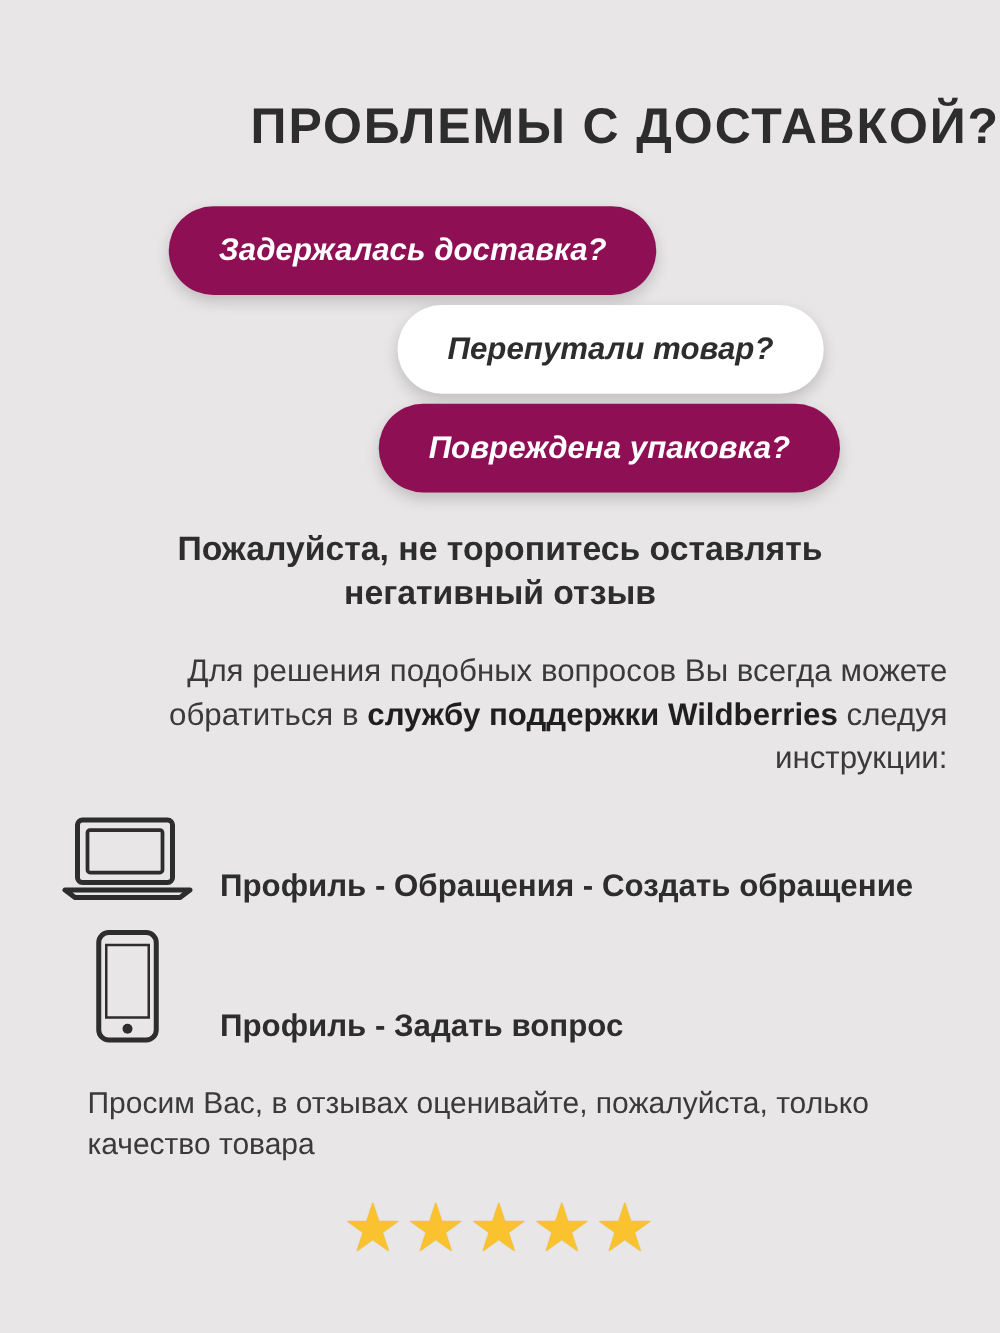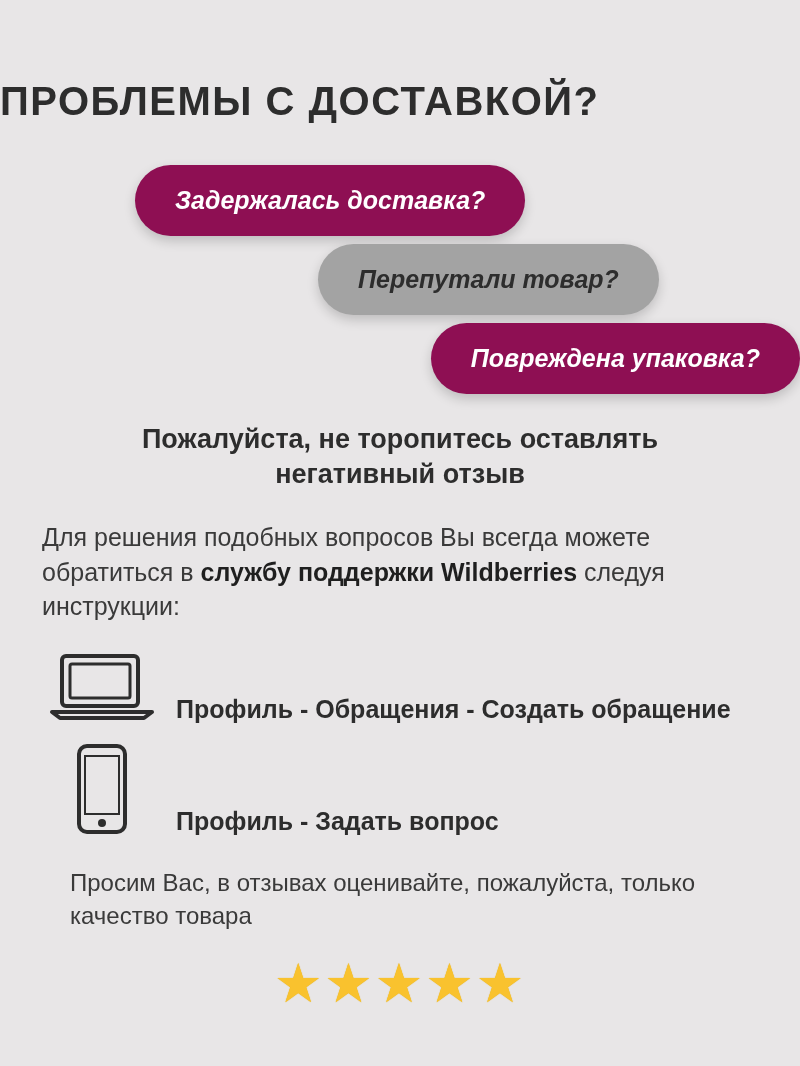--- a/index.html
+++ b/index.html
@@ -17,21 +17,21 @@
   .page {
     position: relative;
     width: 800px;
     height: 1066px;
     box-sizing: border-box;
     padding: 0;
   }
 
   
   .title {
-    text-align: left;
+    text-align: right;
     font-size: 40px;
     font-weight: bold;
     letter-spacing: 1.5px;
     color: #2d2d2d;
     padding-top: 52px;
     line-height: 1.1;
   }
 
   
   .pills {
@@ -49,41 +49,41 @@
     padding: 21px 40px;
     box-shadow: 0 5px 12px rgba(0,0,0,0.18);
     white-space: nowrap;
     box-sizing: border-box;
   }
   .pill-dark {
     background: #8e0f53;
     color: #ffffff;
   }
   .pill-light {
-    background: #a3a3a3;
+    background: #ffffff;
     color: #2d2d2d;
   }
   .pill-row { display: flex; }
   .pill-row-1 { justify-content: flex-start; padding-left: 135px; }
   .pill-row-2 { justify-content: flex-start; padding-left: 318px; }
-  .pill-row-3 { justify-content: flex-end; padding-left: 175px; }
+  .pill-row-3 { justify-content: center; padding-left: 175px; }
 
   
   .lead {
     margin-top: 28px;
     text-align: center;
     font-size: 27px;
     font-weight: bold;
     line-height: 1.32;
     color: #2d2d2d;
     padding: 0 60px;
   }
   .body-text {
     margin-top: 18px;
-    text-align: left;
+    text-align: right;
     font-size: 25px;
     line-height: 1.38;
     color: #3a3a3a;
     padding: 0 42px;
   }
   .body-text b { font-weight: bold; color: #1f1f1f; }
 
   
   .steps {
     margin-top: 26px;

